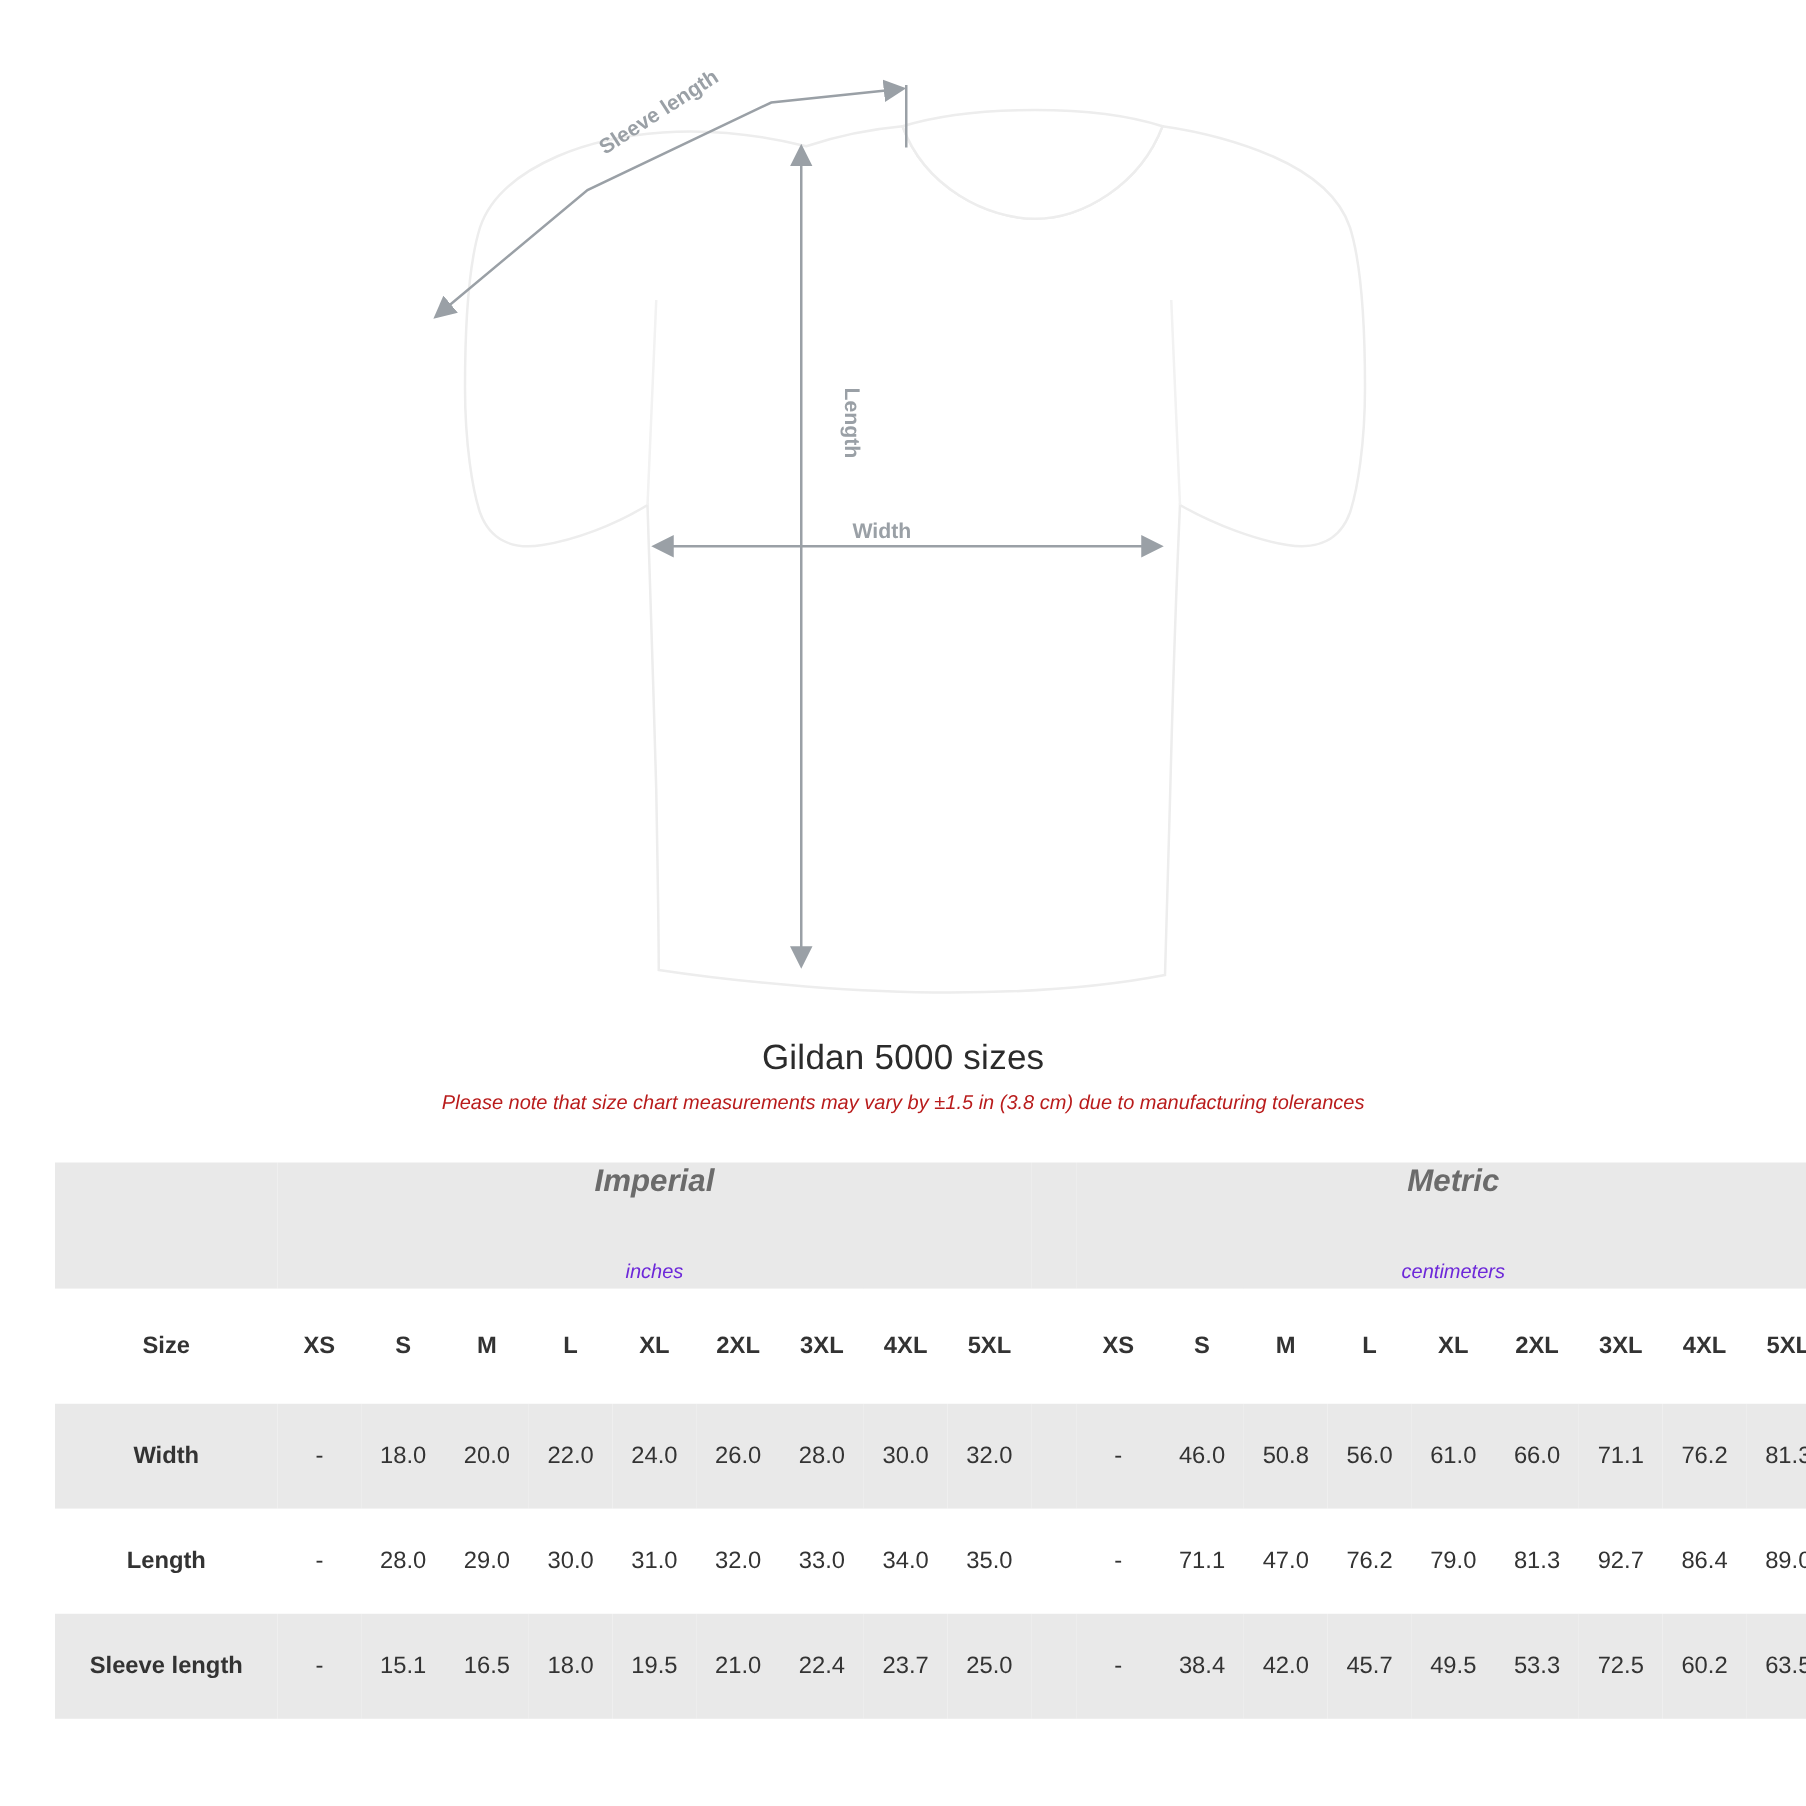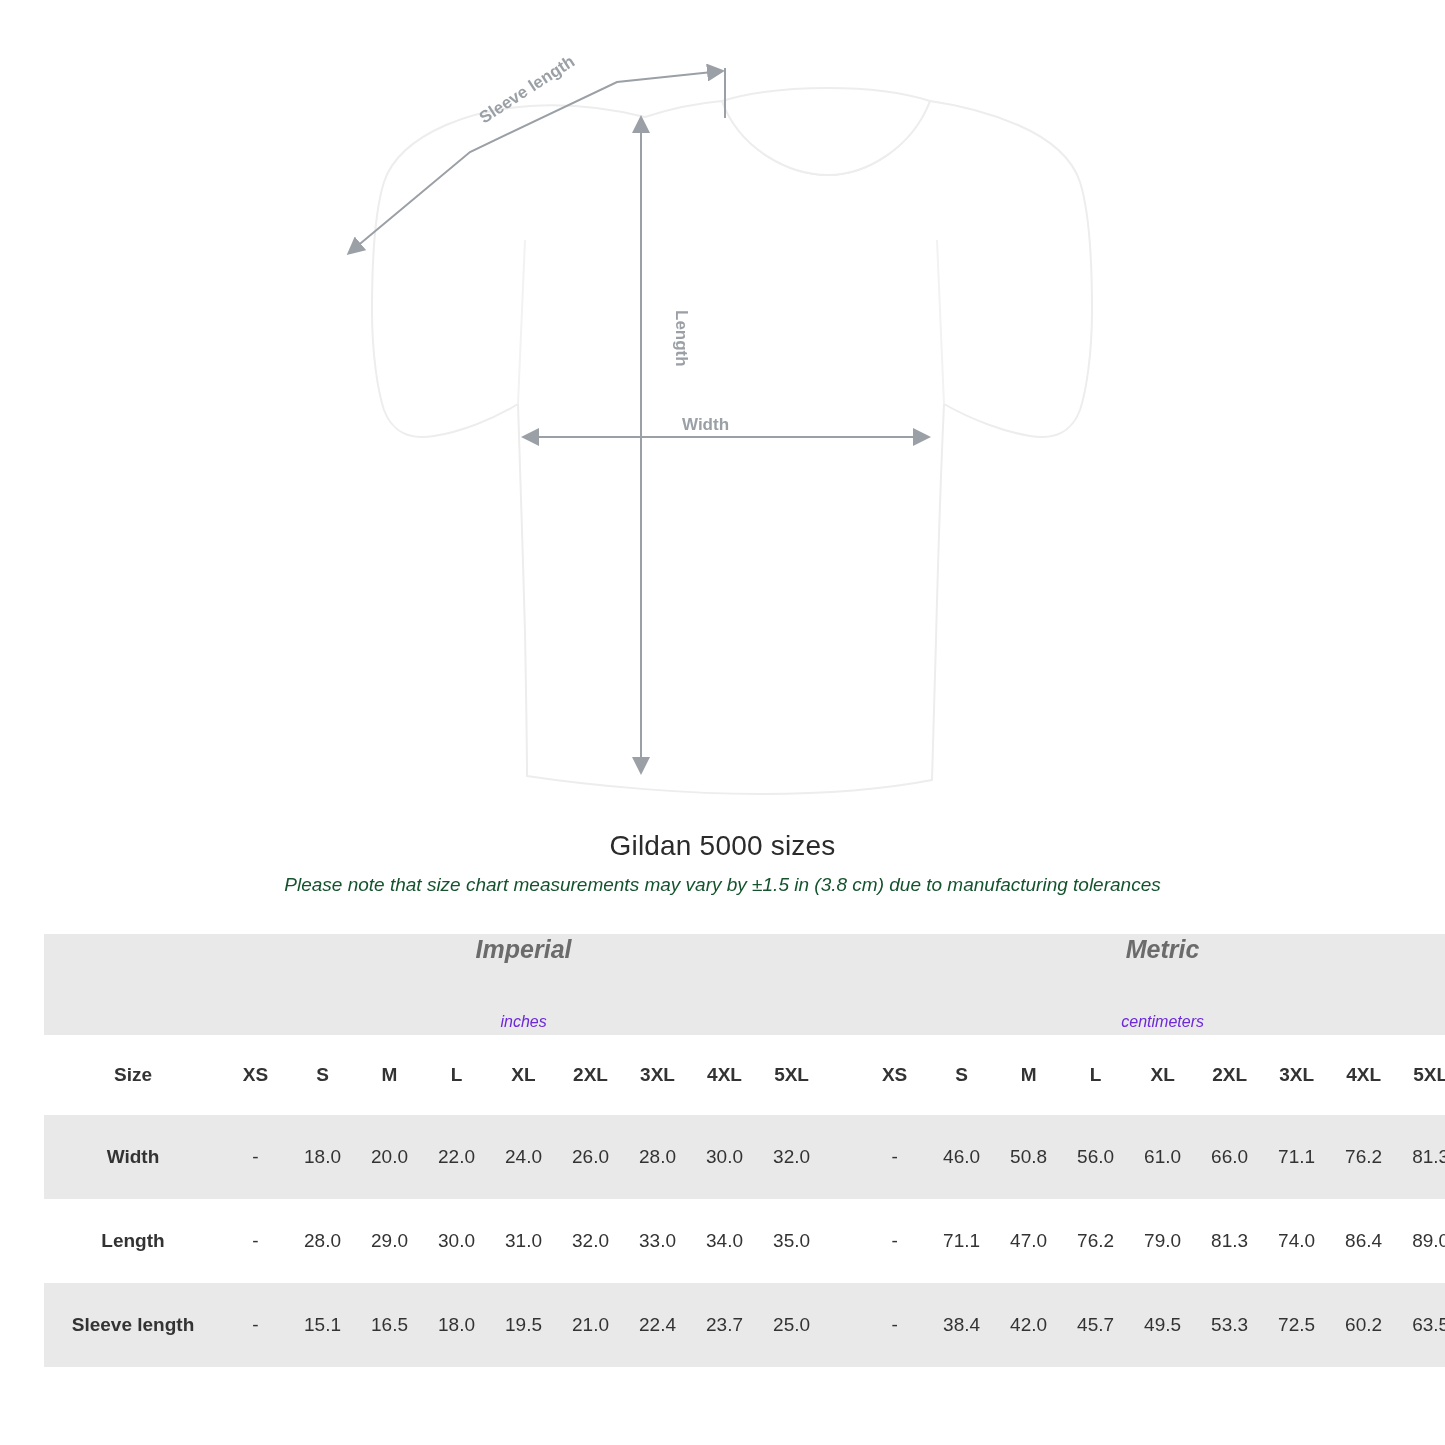--- a/index.html
+++ b/index.html
@@ -35,23 +35,23 @@
     text-align: center;
     font-size: 28px;
     font-weight: normal;
     color: #2b2b2b;
     margin: 0;
     padding: 0 0 2px 0;
     letter-spacing: 0.2px;
   }
   .chart-note {
     text-align: center;
-    font-size: 19px;
+    font-size: 16px;
     font-style: italic;
-    color: #14532d;
+    color: #b91c1c;
     margin: 10px 0 16px 0;
   }
 
   
   .table-wrap {
     margin: 38px 44px 0 44px;
   }
   table.size-table {
     border-collapse: collapse;
     width: 1357px;
@@ -80,21 +80,21 @@
     font-style: italic;
     color: #6d28d9;
     line-height: 1.7;
     margin-top: 43px;
   }
   .spacer-col {
     width: 36px;
     background: #ffffff;
   }
   .hdr-row td {
-    height: 80px;
+    height: 92px;
     background: #ffffff;
     text-align: center;
     vertical-align: middle;
     font-size: 19px;
     font-weight: bold;
     color: #333333;
   }
   .hdr-row td.rowlabel {
     font-size: 19px;
   }
@@ -287,21 +287,21 @@
           <td>33.0</td>
           <td>34.0</td>
           <td>35.0</td>
           <td></td>
           <td>-</td>
           <td>71.1</td>
           <td>47.0</td>
           <td>76.2</td>
           <td>79.0</td>
           <td>81.3</td>
-          <td>74.0</td>
+          <td>92.7</td>
           <td>86.4</td>
           <td>89.0</td>
         </tr>
 
         <tr class="data-row shade">
           <td class="rowlabel">Sleeve length</td>
           <td>-</td>
           <td>15.1</td>
           <td>16.5</td>
           <td>18.0</td>

